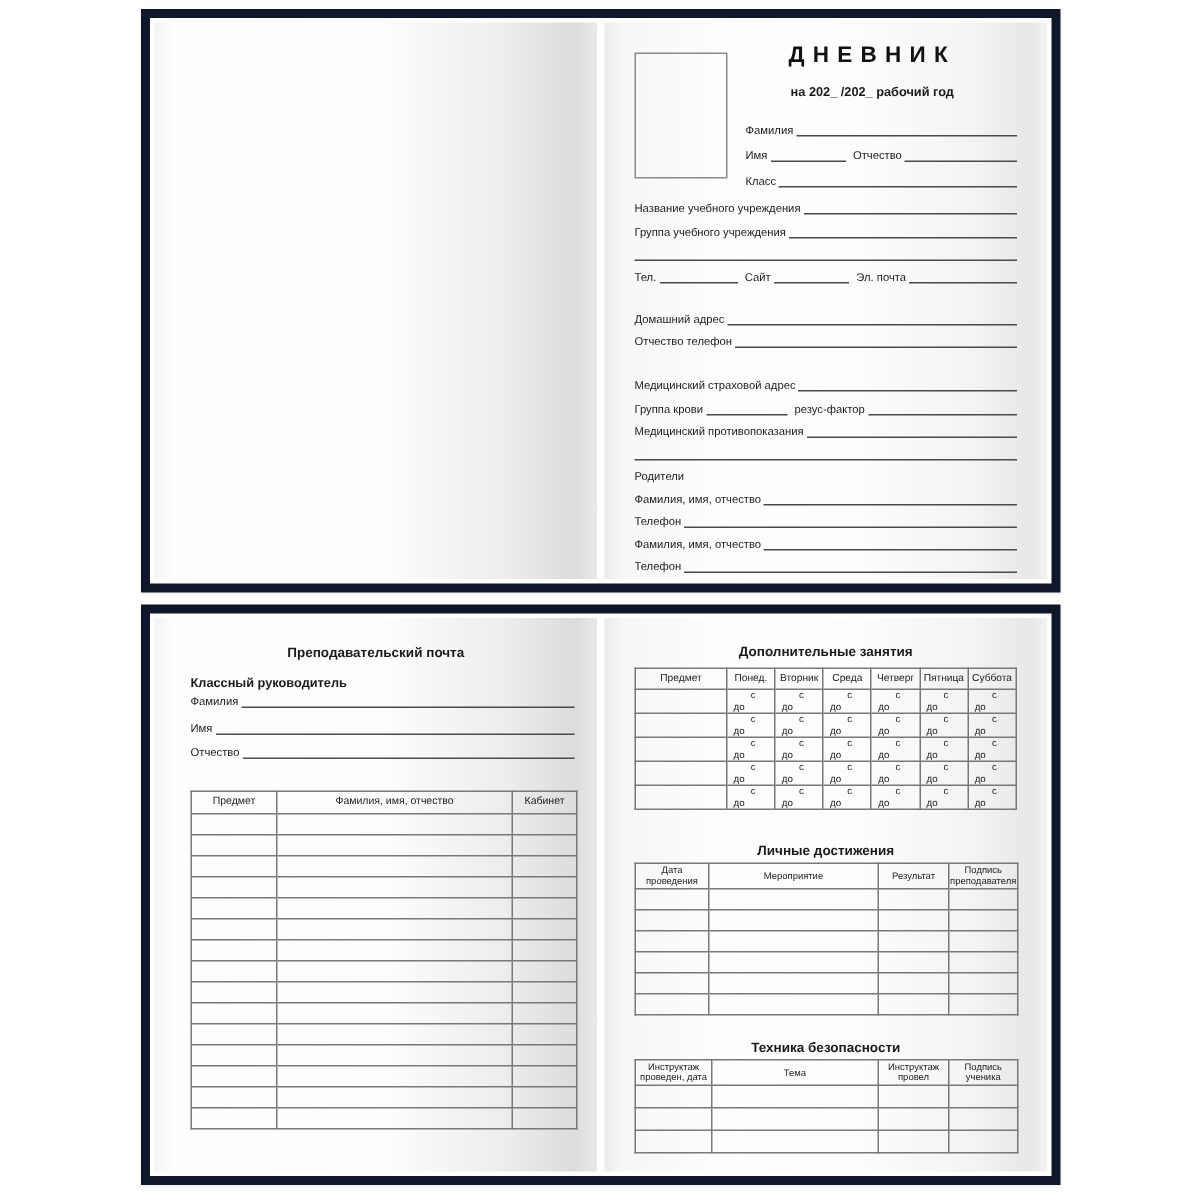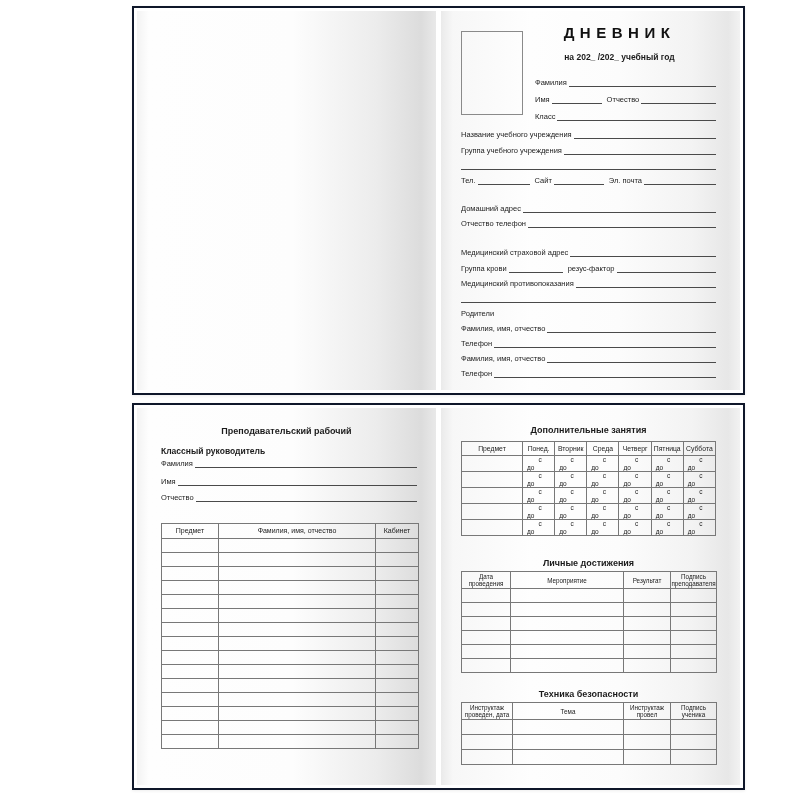--- a/index.html
+++ b/index.html
@@ -1,21 +1,21 @@
 <!DOCTYPE html>
 <html><head>
 <meta charset="utf-8">
 <style>
   * { margin:0; padding:0; box-sizing:border-box; }
   html,body { width:800px; height:800px; background:#ffffff; }
   body { font-family:"Liberation Sans", sans-serif; color:#1b1b1b; position:relative; }
 
-  .spread { position:absolute; left:94px; width:613px; border:2px solid #0f172a;
+  .spread { position:absolute; left:94px; width:613px; border:6px solid #0f172a;
             background:#ffffff; display:flex; padding:3px; gap:5px;
-            box-shadow:0 1px 3px rgba(0,0,0,0.07);margin-left:38px; }
+            box-shadow:0 1px 3px rgba(0,0,0,0.07); }
   #spread-top { top:6px; height:389px; }
   #spread-bottom { top:403px; height:387px; }
 
   .page { position:relative; flex:1 1 0; overflow:hidden; }
   .page-left  { background:linear-gradient(to right,#f3f3f3 0%,#fefefe 4%,#fdfdfd 52%,#ececec 80%,#dcdcdc 95%,#e9e9e9 100%); }
   .page-right { background:linear-gradient(to right,#eaeaea 0%,#f7f7f7 4%,#fefefe 30%,#fcfcfc 60%,#f3f3f3 84%,#e7e7e7 96%,#f2f2f2 100%); }
 
   .frow { position:absolute; display:flex; align-items:flex-end; font-size:7.5px;
           line-height:9px; height:10px; white-space:nowrap; }
   .lbl { flex:0 0 auto; }
@@ -53,21 +53,21 @@
 <body>
 
 <div class="spread" id="spread-top">
 
   <div class="page page-left"></div>
 
   <div class="page page-right">
     <div class="photo-box" style="left:20px;top:20px;width:62px;height:84px"></div>
 
     <div class="dn-title" style="left:82px;top:13px;width:193px">ДНЕВНИК</div>
-    <div class="dn-sub" style="left:82px;top:41px;width:193px">на 202_ /202_ учебный год</div>
+    <div class="dn-sub" style="left:82px;top:41px;width:193px">на 202_ /202_ рабочий год</div>
 
     <div class="frow" style="left:94px;top:66px;width:181px">
       <span class="lbl">Фамилия</span>
       <span class="fline"></span>
     </div>
 
     <div class="frow" style="left:94px;top:83px;width:181px">
       <span class="lbl">Имя</span>
       <span class="fline fl-fix" style="width:50px"></span>
       <span class="lbl ml">Отчество</span>
@@ -155,21 +155,21 @@
     <div class="frow" style="left:20px;top:357px;width:255px">
       <span class="lbl">Телефон</span>
       <span class="fline"></span>
     </div>
   </div>
 </div>
 
 <div class="spread" id="spread-bottom">
 
   <div class="page page-left">
-    <div class="sec-title" style="left:0;top:18px;width:100%">Преподавательский рабочий</div>
+    <div class="sec-title" style="left:0;top:18px;width:100%">Преподавательский почта</div>
     <div class="sub-head" style="left:24px;top:38px">Классный руководитель</div>
 
     <div class="frow" style="left:24px;top:50px;width:256px">
       <span class="lbl">Фамилия</span>
       <span class="fline"></span>
     </div>
     <div class="frow" style="left:24px;top:68px;width:256px">
       <span class="lbl">Имя</span>
       <span class="fline"></span>
     </div>

